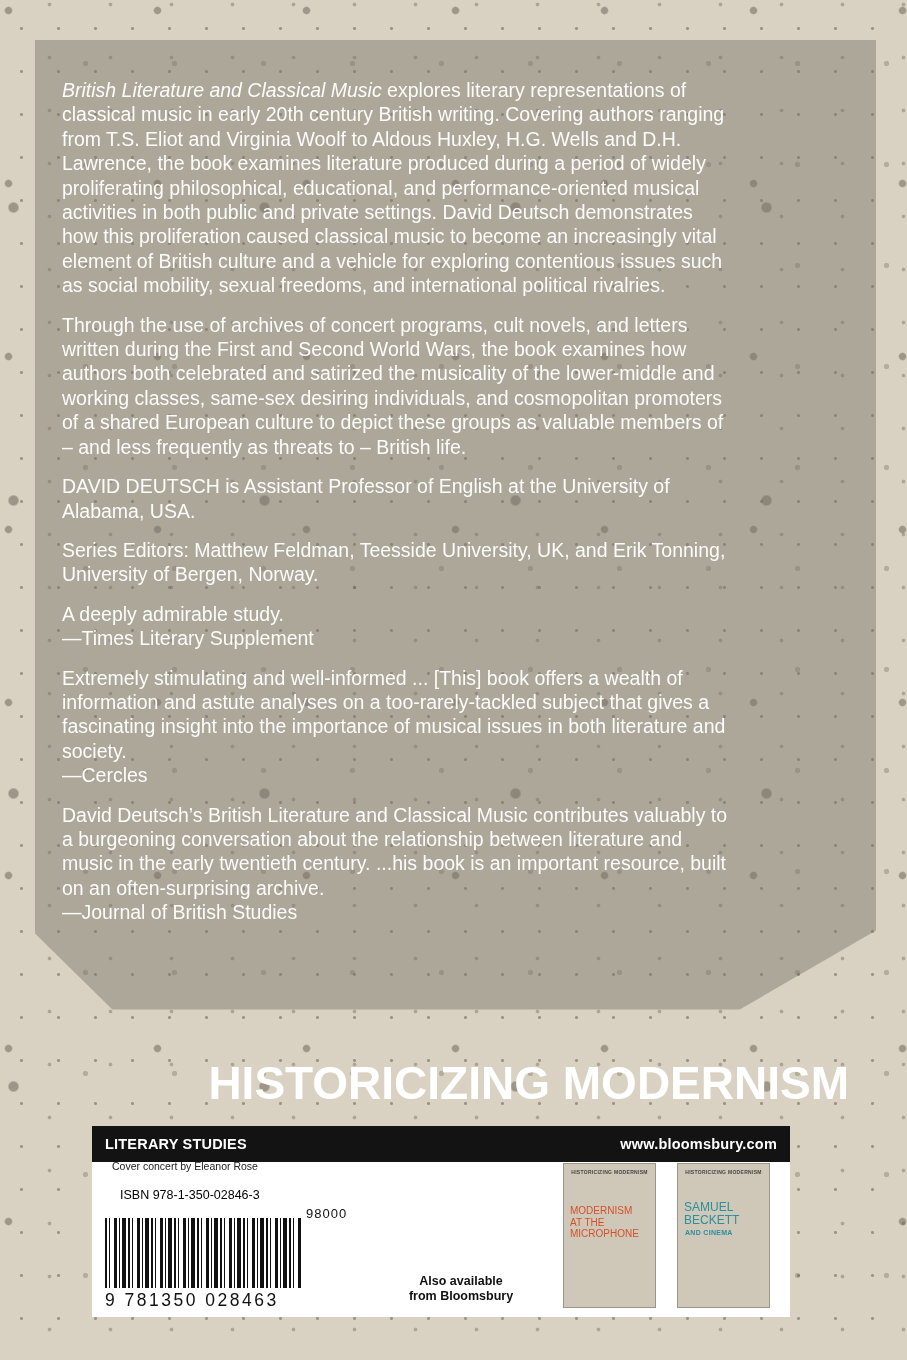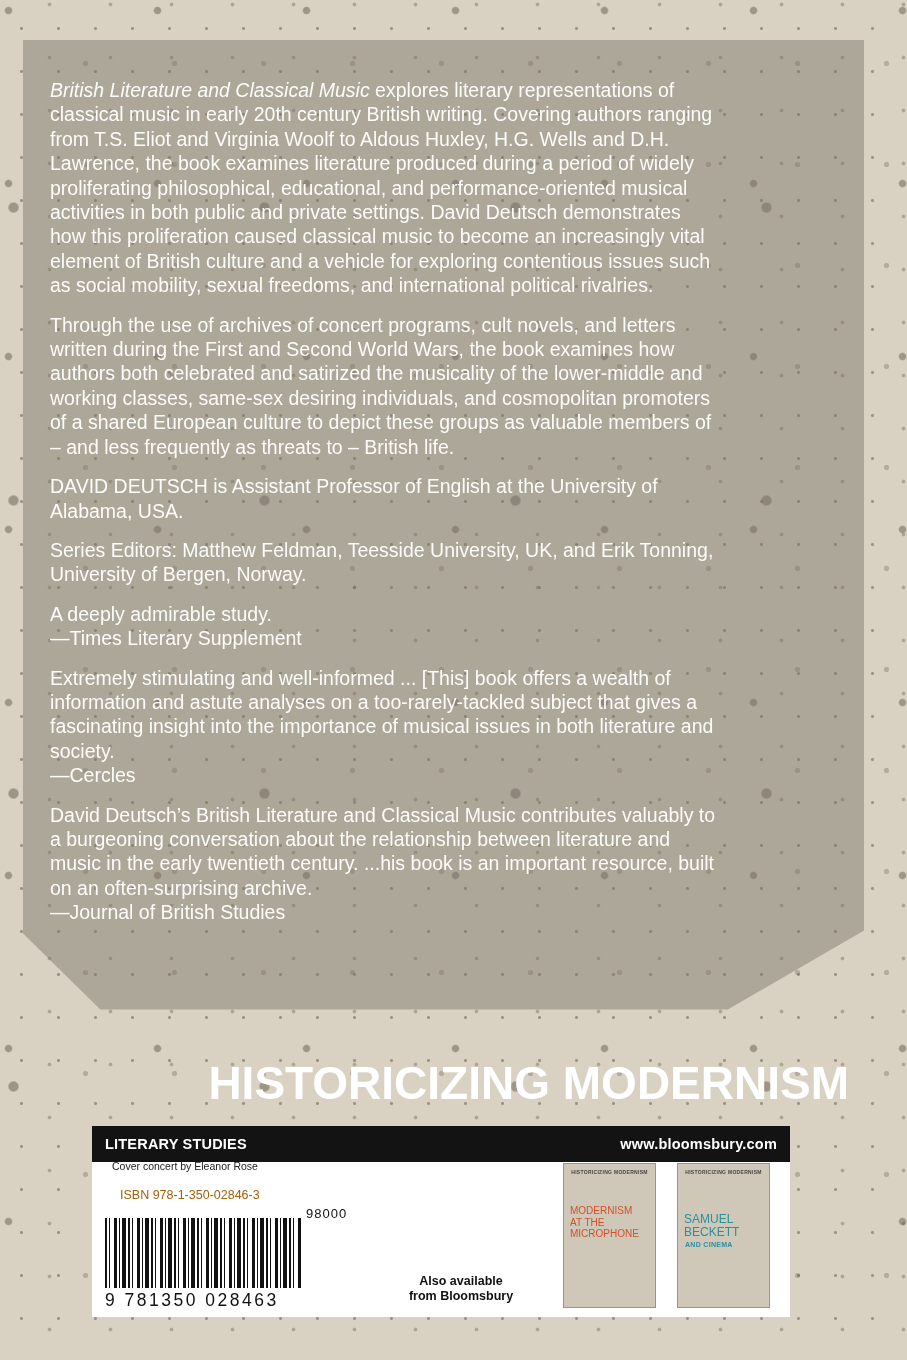--- a/index.html
+++ b/index.html
@@ -18,21 +18,21 @@
       radial-gradient(circle, rgba(80,70,55,0.45) 0 1.1px, transparent 1.9px),
       radial-gradient(circle, rgba(80,70,55,0.32) 0 1.4px, transparent 2.3px),
       radial-gradient(circle, rgba(95,85,70,0.30) 0 2.2px, transparent 3.1px),
       radial-gradient(circle, rgba(70,60,48,0.40) 0 3px, transparent 4.4px),
       radial-gradient(circle, rgba(60,52,40,0.38) 0 4.2px, transparent 6px);
     background-size: 37px 43px, 61px 53px, 89px 101px, 149px 173px, 251px 293px;
     background-position: 3px 7px, 19px 31px, 41px 13px, 83px 97px, 139px 61px;
   }
   
   .panel{
-    position:absolute;left:23px;top:40px;width:841px;height:1012px;z-index:1;
+    position:absolute;left:35px;top:40px;width:841px;height:1012px;z-index:1;
     background:rgba(122,116,105,0.46);
     clip-path:polygon(0 0,100% 0,100% 88%,83.8% 95.8%,9.2% 95.8%,0 88.3%);
     box-sizing:border-box;
     padding:38px 80px 0 27px;
     color:rgba(255,255,255,0.96);
   }
   .panel p{
     margin:0 0 15px 0;
     max-width:672px;
     font-size:19.5px;
@@ -55,21 +55,21 @@
     background:#ffffff;
   }
   .footer-bar{
     position:absolute;left:0;top:0;right:0;height:36px;
     background:#131313;
     display:flex;justify-content:space-between;align-items:center;
     padding:0 13px;box-sizing:border-box;
   }
   .footer-bar span{color:#ffffff;font-weight:700;font-size:14.5px;letter-spacing:0.2px;}
   .cover-credit{position:absolute;left:20px;top:34px;font-size:10.5px;color:#222;}
-  .isbn-label{position:absolute;left:28px;top:62px;font-size:12.5px;color:#a16207;}
+  .isbn-label{position:absolute;left:28px;top:62px;font-size:12.5px;color:#000000;}
   .isbn-addon{position:absolute;left:214px;top:80px;font-size:13px;color:#111;letter-spacing:1px;}
   .barcode-bars{
     position:absolute;left:13px;top:92px;width:196px;height:70px;
     background:
       repeating-linear-gradient(90deg,
         #111 0 2px, #fff 2px 4px,
         #111 4px 5px, #fff 5px 9px,
         #111 9px 12px, #fff 12px 14px,
         #111 14px 15px, #fff 15px 17px,
         #111 17px 21px, #fff 21px 23px);
@@ -83,21 +83,21 @@
   .thumb{
     position:absolute;top:37px;width:93px;height:145px;
     background:#cfc8b8;border:1px solid #9a958a;box-sizing:border-box;
     overflow:hidden;
   }
   .thumb-1{left:471px;}
   .thumb-2{left:585px;}
   .thumb-series{margin-top:5px;text-align:center;font-size:5px;letter-spacing:0.3px;color:#444;font-weight:700;}
   .thumb-title{white-space:pre-line;font-weight:400;padding-left:6px;}
   .thumb-1 .thumb-title{margin-top:30px;color:#d4502a;font-size:10px;line-height:11.5px;}
-  .thumb-2 .thumb-title{margin-top:38px;color:#2b8f9c;font-size:12px;line-height:13px;}
+  .thumb-2 .thumb-title{margin-top:26px;color:#2b8f9c;font-size:12px;line-height:13px;}
   .thumb-subtitle{padding-left:7px;font-weight:700;color:#2b8f9c;font-size:7px;margin-top:2px;letter-spacing:0.3px;}
 </style>
 </head>
 <body>
 
 <div class="page">
 
   <div class="speckle"></div>
 
   <div class="panel">

